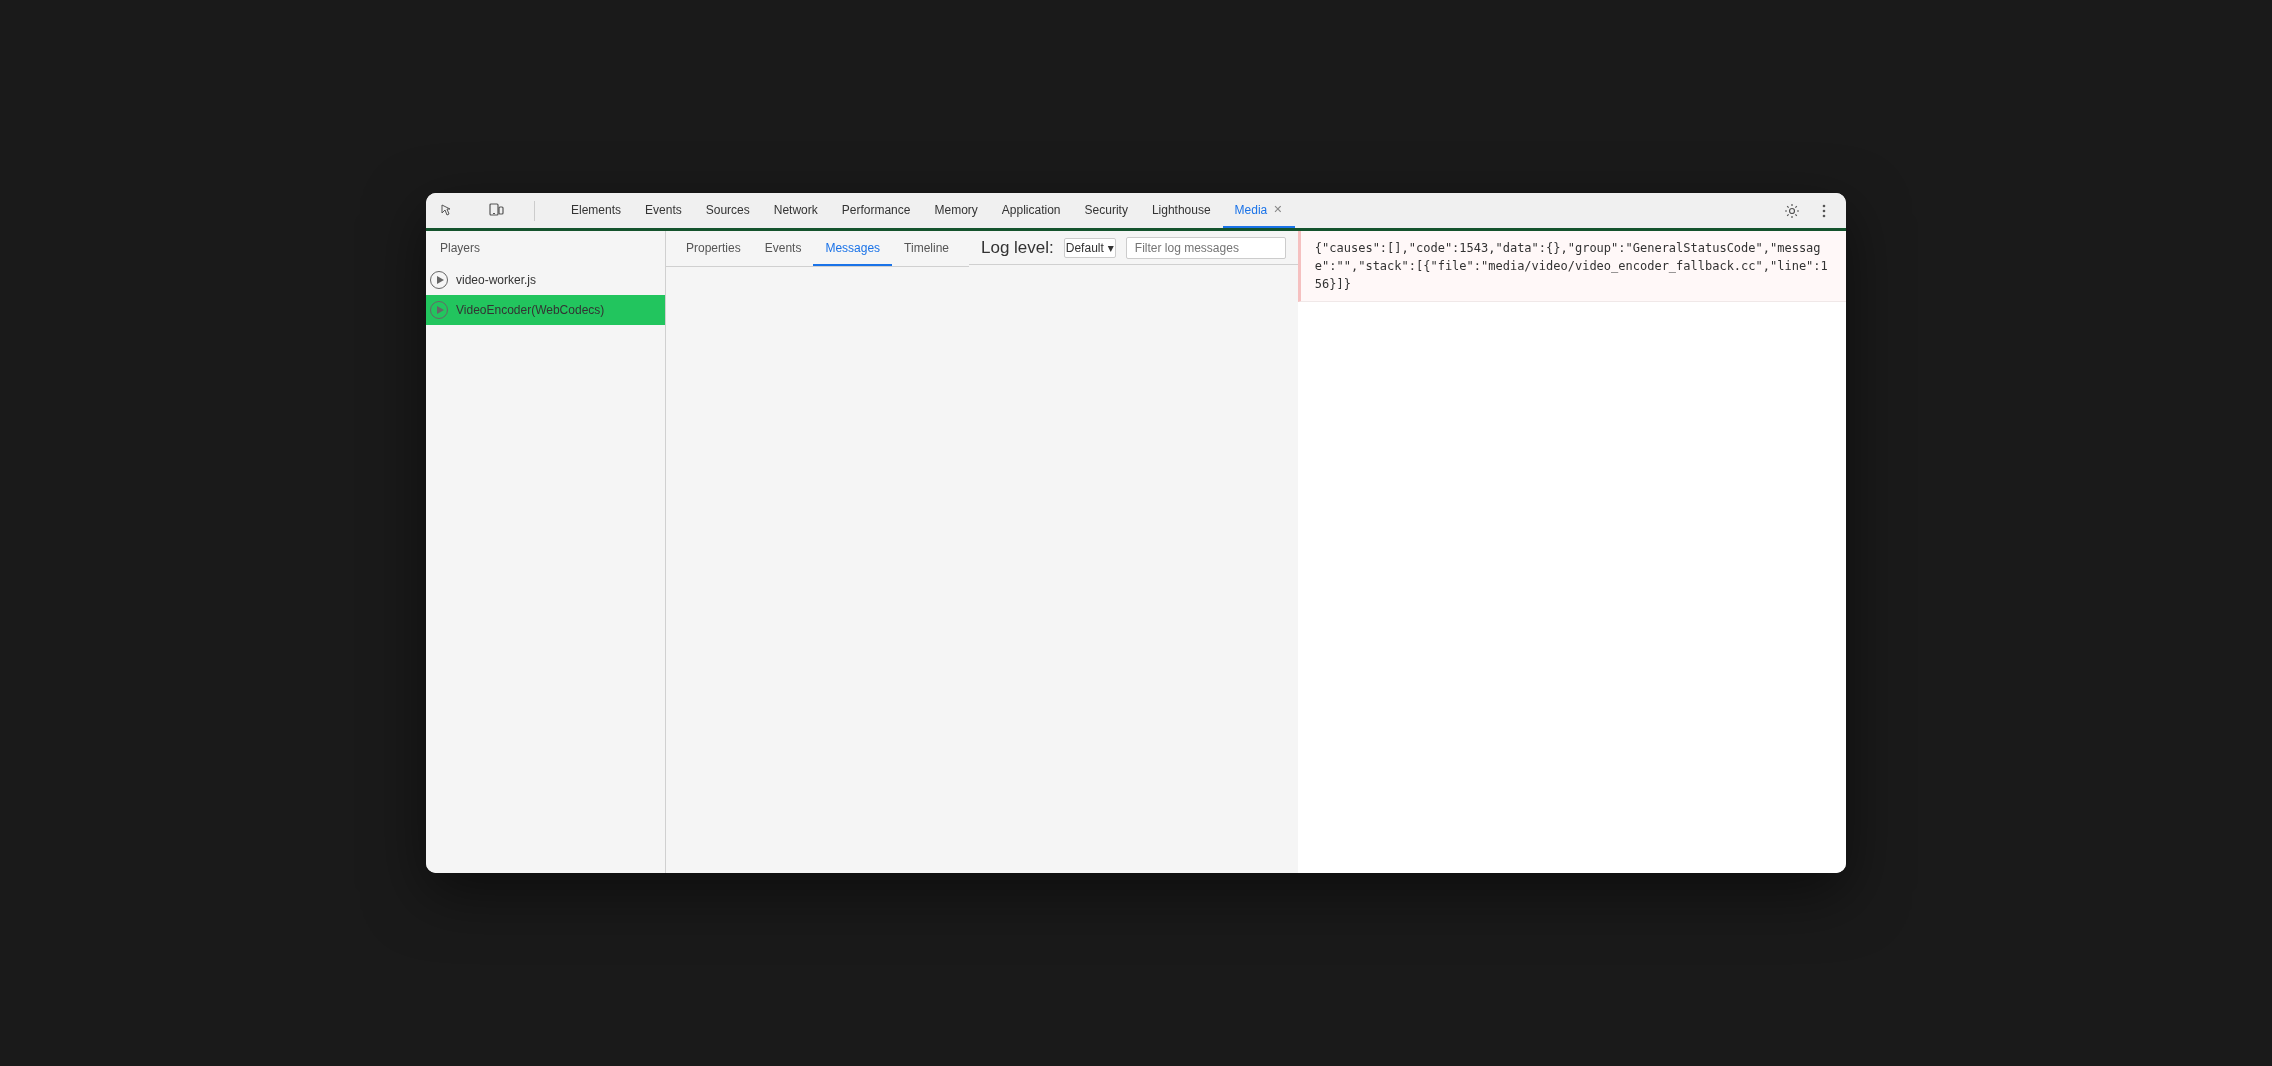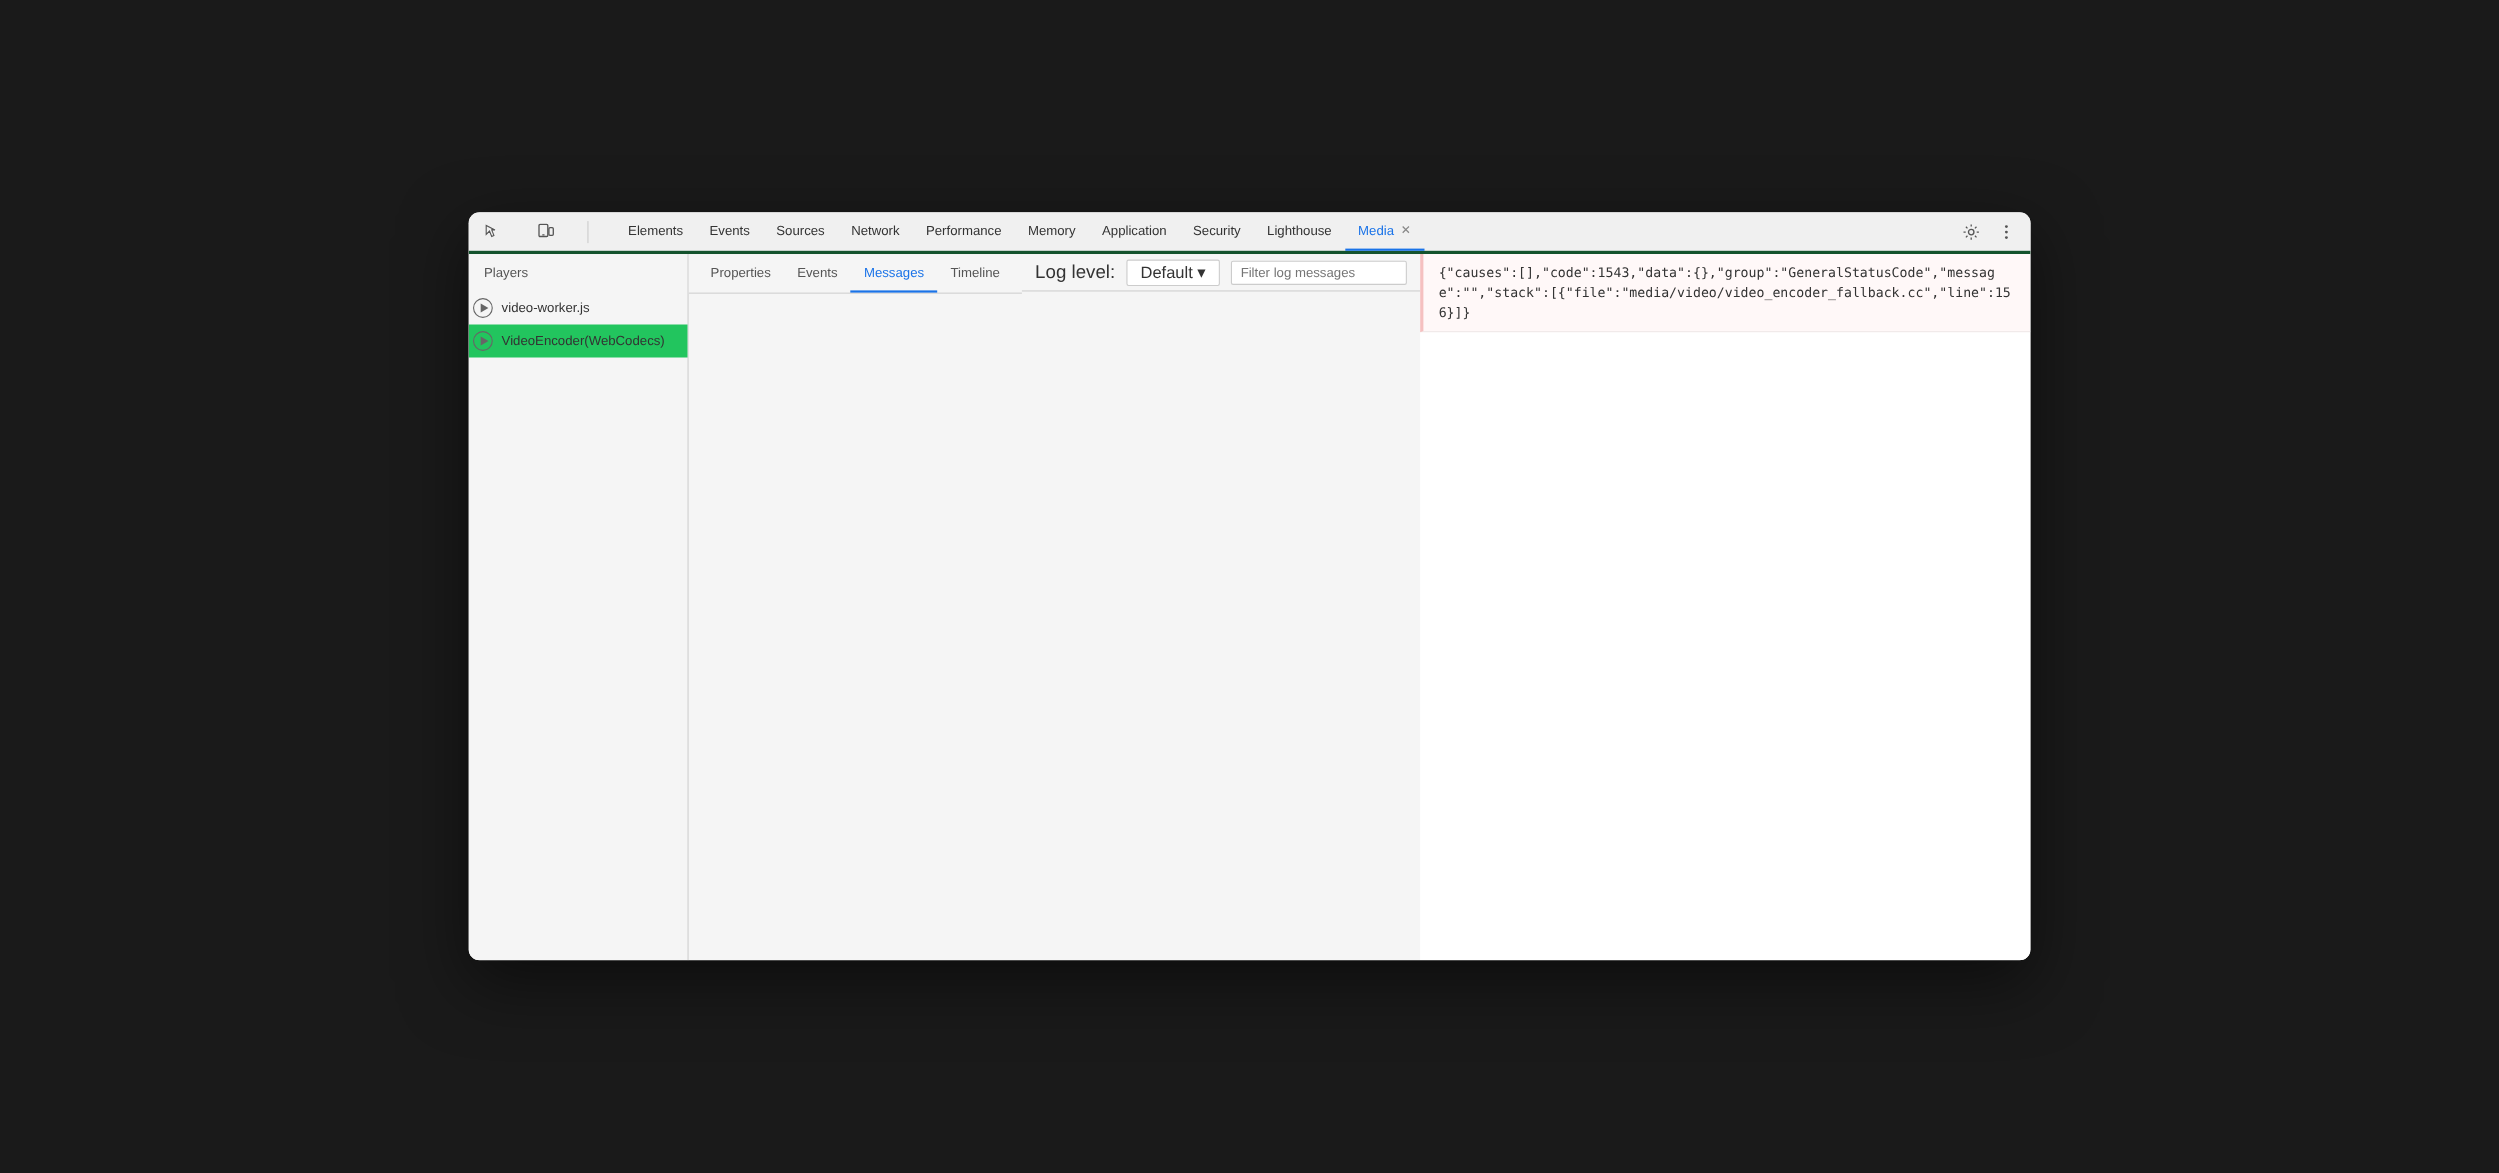--- a/index.html
+++ b/index.html
@@ -138,21 +138,21 @@
 
     
     .devtools-body {
       display: flex;
       flex: 1;
       overflow: hidden;
     }
 
     
     .sidebar {
-      width: 200px;
+      width: 240px;
       background: #f5f5f5;
       border-right: 1px solid #d0d0d0;
       display: flex;
       flex-direction: column;
       flex-shrink: 0;
     }
 
     .sidebar-header {
       padding: 10px 14px;
       font-size: 12px;
@@ -242,28 +242,28 @@
       flex-shrink: 0;
     }
 
     .log-level-label {
       font-size: 17px;
       color: #333;
     }
 
     .log-level-select {
       display: flex;
-      align-items: flex-end;
+      align-items: flex-start;
       gap: 4px;
-      font-size: 15px;
+      font-size: 12px;
       color: #333;
       cursor: pointer;
       border: 1px solid #ccc;
       background: white;
-      padding: 2px 12px;
+      padding: 2px 1px;
       border-radius: 2px;
     }
 
     .filter-input {
       border: 1px solid #ccc;
       border-radius: 2px;
       padding: 3px 8px;
       font-size: 12px;
       color: #333;
       background: white;

